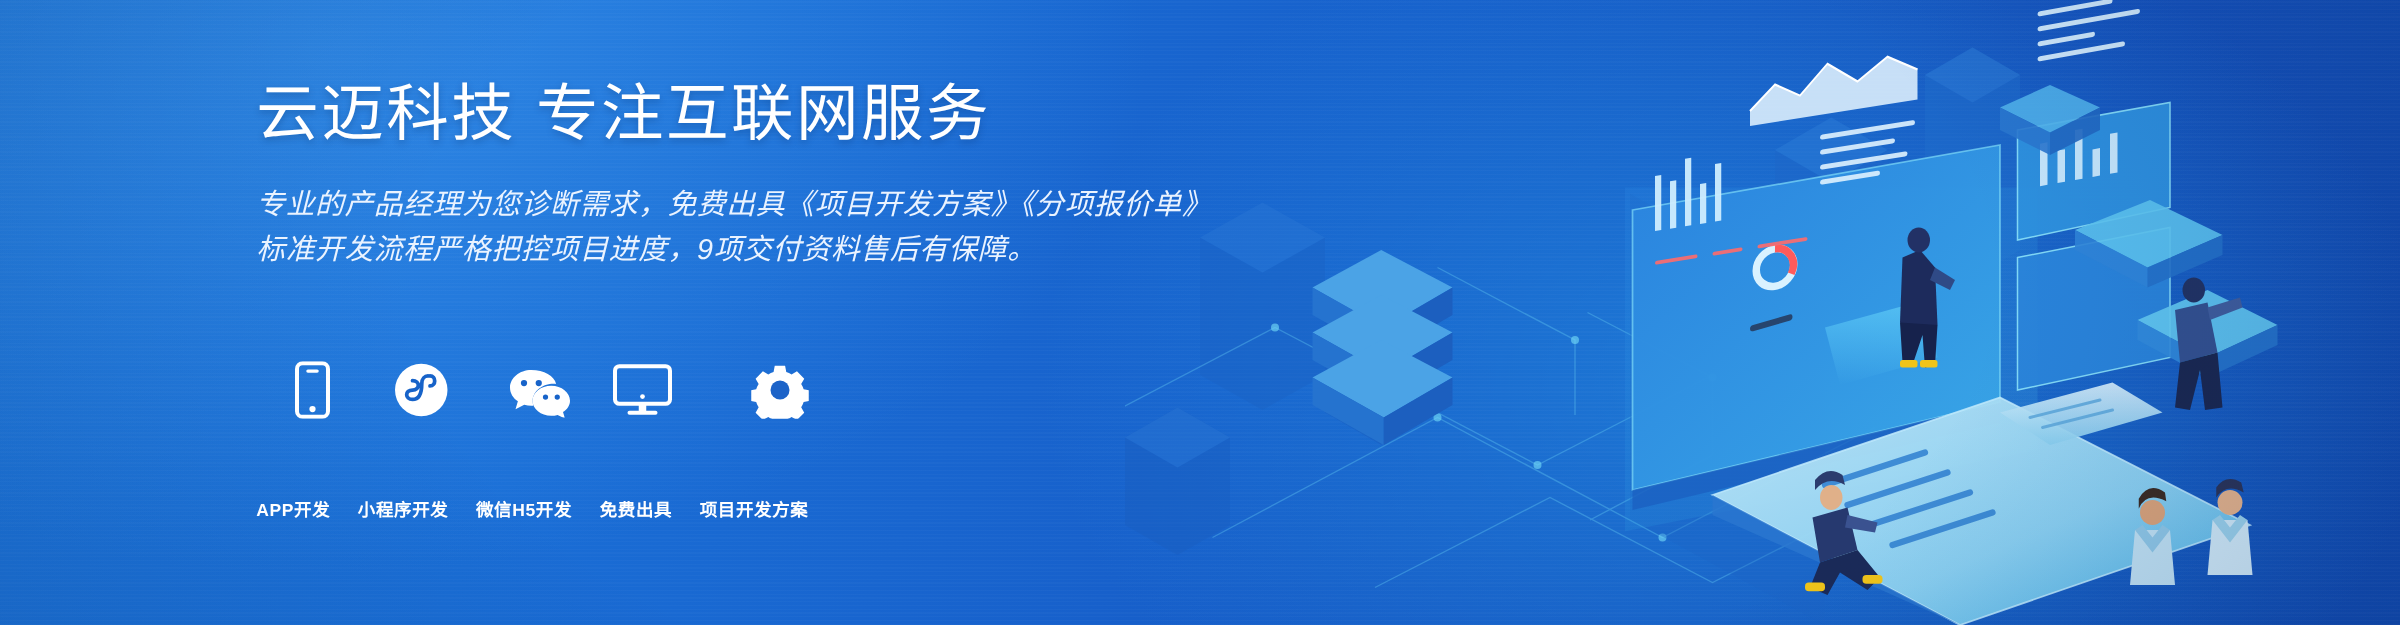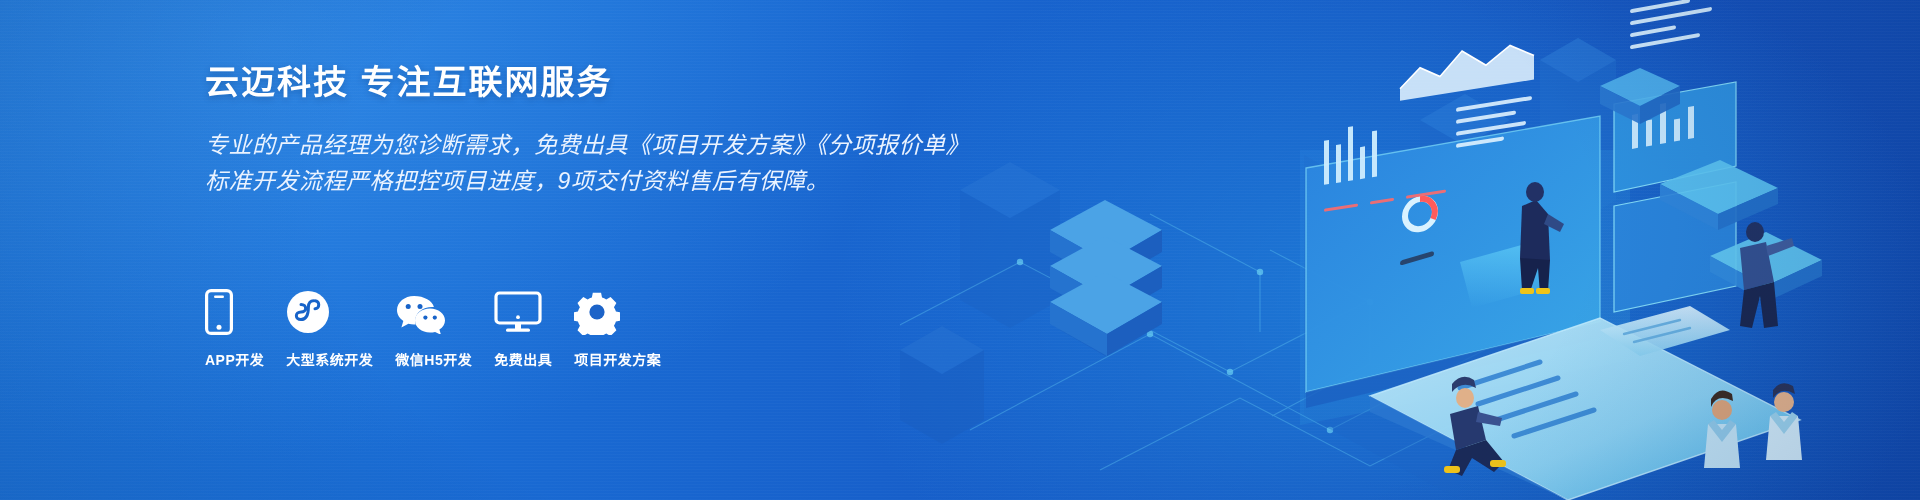--- a/index.html
+++ b/index.html
@@ -25,22 +25,22 @@
   #banner .vignette{
     position:absolute;inset:0;
     background:radial-gradient(ellipse 1400px 780px at 50% 45%, rgba(0,0,0,0) 45%, rgba(4,38,96,.30) 100%);
     pointer-events:none;
   }
 
   
   .copy{position:absolute;left:205px;top:64px;width:700px;}
   .headline{
     color:#ffffff;
-    font-size:34px;
-    font-weight:bold;
+    font-size:50px;
+    font-weight:normal;
     letter-spacing:2px;
     line-height:1.1;
     margin:0 0 26px 0;
     white-space:nowrap;
     text-shadow:0 2px 6px rgba(5,40,95,.28);
   }
   .sub{
     color:#eaf3ff;
     font-size:23px;
     line-height:36px;
@@ -50,22 +50,23 @@
     font-style:italic;
   }
   .sub2{margin-top:0;}
 
   
   .services{
     position:absolute;left:205px;top:288px;
     display:flex;align-items:flex-end;
   }
   .service{
-    display:flex;flex-direction:column;align-items:flex-start;
+    display:flex;flex-direction:column;align-items:flex-end;
     margin-right:22px;
+    gap:48px;
   }
   .service:last-child{margin-right:0;}
   .svc-icon{
     height:48px;display:flex;align-items:center;justify-content:center;
     margin-bottom:13px;
   }
   .svc-icon svg{display:block;}
   .svc-label{
     color:#ffffff;font-size:14px;font-weight:bold;letter-spacing:.5px;
     white-space:nowrap;text-align:center;
@@ -328,21 +329,21 @@
     <div class="service">
       <span class="svc-icon">
         <svg width="44" height="44" viewBox="0 0 44 44">
           <circle cx="22" cy="22" r="21" fill="#ffffff"></circle>
           <path d="M15 14.5 c6.2 0 6.2 7.5 0 7.5 c-6.2 0 -6.2 7.5 0 7.5
                    c6.2 0 7.4 -6.4 7.4 -12.6
                    c0 -4.0 2.4 -6.2 5.0 -6.2" fill="none" stroke="#1763c9" stroke-width="3" stroke-linecap="round"></path>
           <path d="M29 10.7 c5.0 0 5.0 8.0 0 8.0" fill="none" stroke="#1763c9" stroke-width="3" stroke-linecap="round"></path>
         </svg>
       </span>
-      <span class="svc-label">大型系统开发</span>
+      <span class="svc-label">小程序开发</span>
     </div>
 
     <div class="service">
       <span class="svc-icon">
         <svg width="52" height="44" viewBox="0 0 52 44">
           <path d="M19 6 C9.6 6 2 12.3 2 20.1 c0 4.4 2.5 8.3 6.3 10.9
                    L6.4 37.4 l7.0 -3.6 c1.8 .5 3.7 .8 5.6 .8 c.6 0 1.1 0 1.7 -.1
                    c-.4 -1.2 -.6 -2.4 -.6 -3.7 c0 -7.6 7.6 -13.8 17.0 -13.8 c.6 0 1.2 0 1.8 .1
                    C37.5 10.9 29.2 6 19 6 Z" fill="#ffffff"></path>
           <circle cx="13.2" cy="16.4" r="2.5" fill="#1763c9"></circle>

